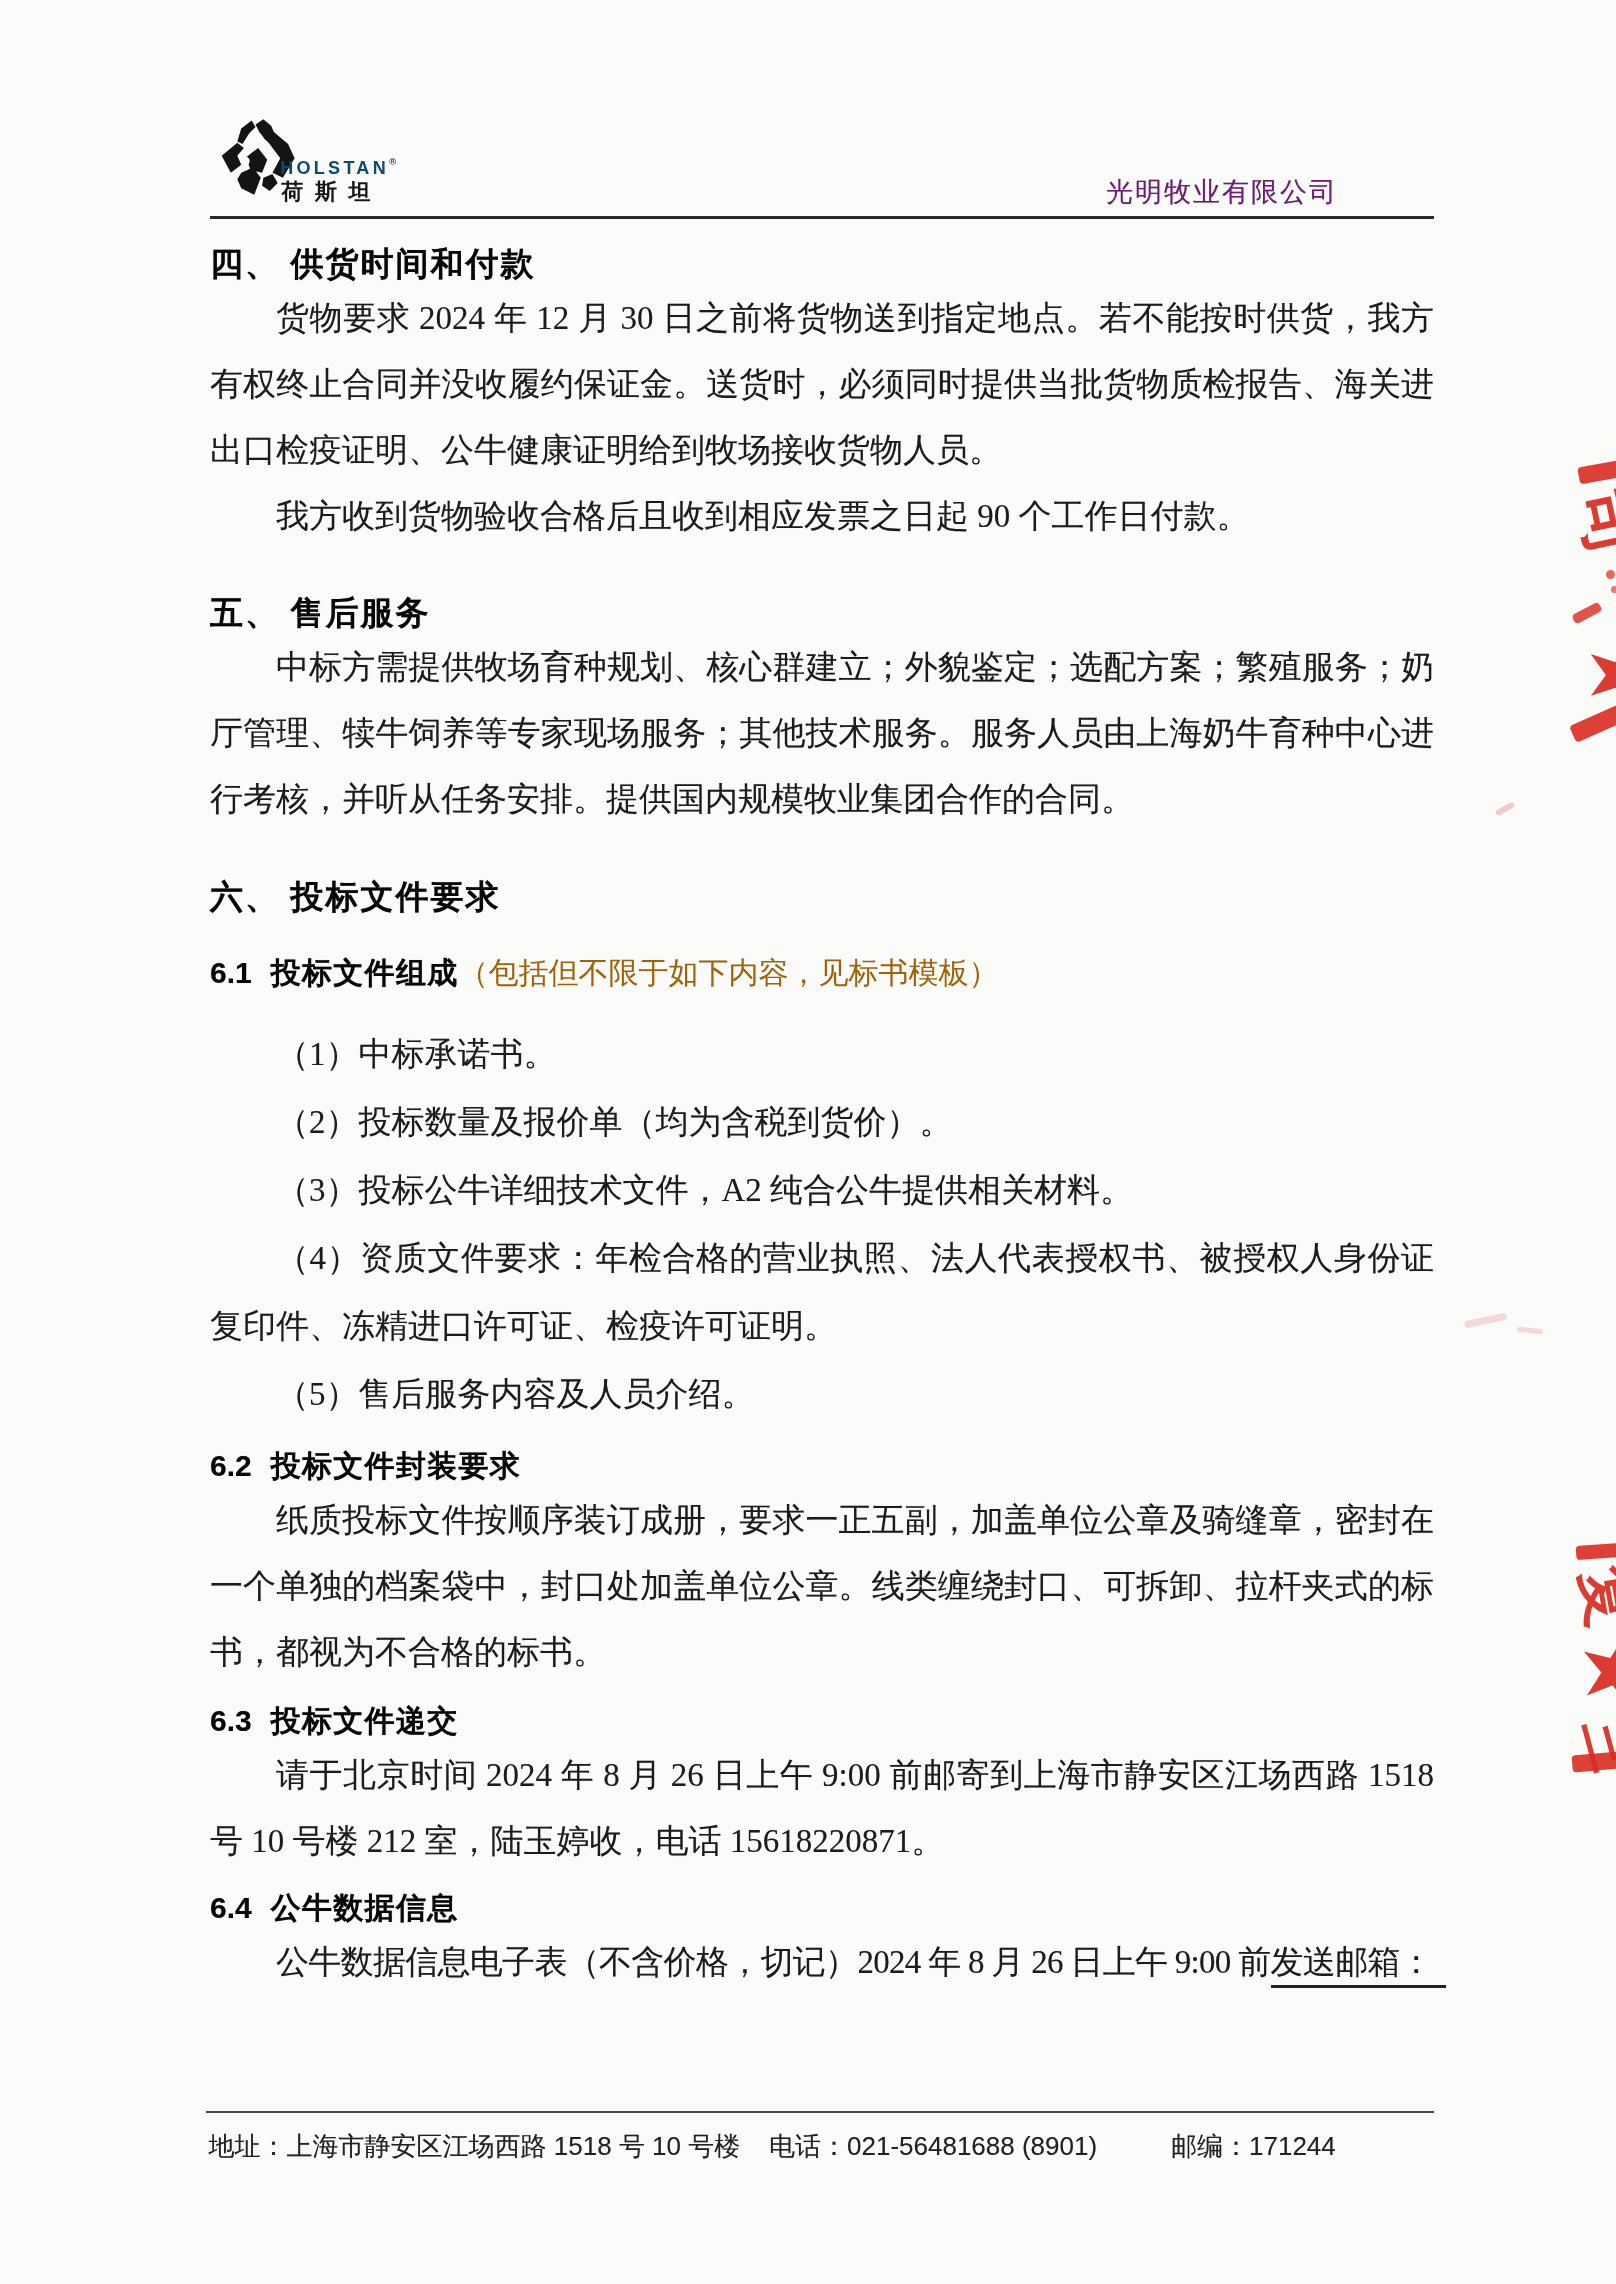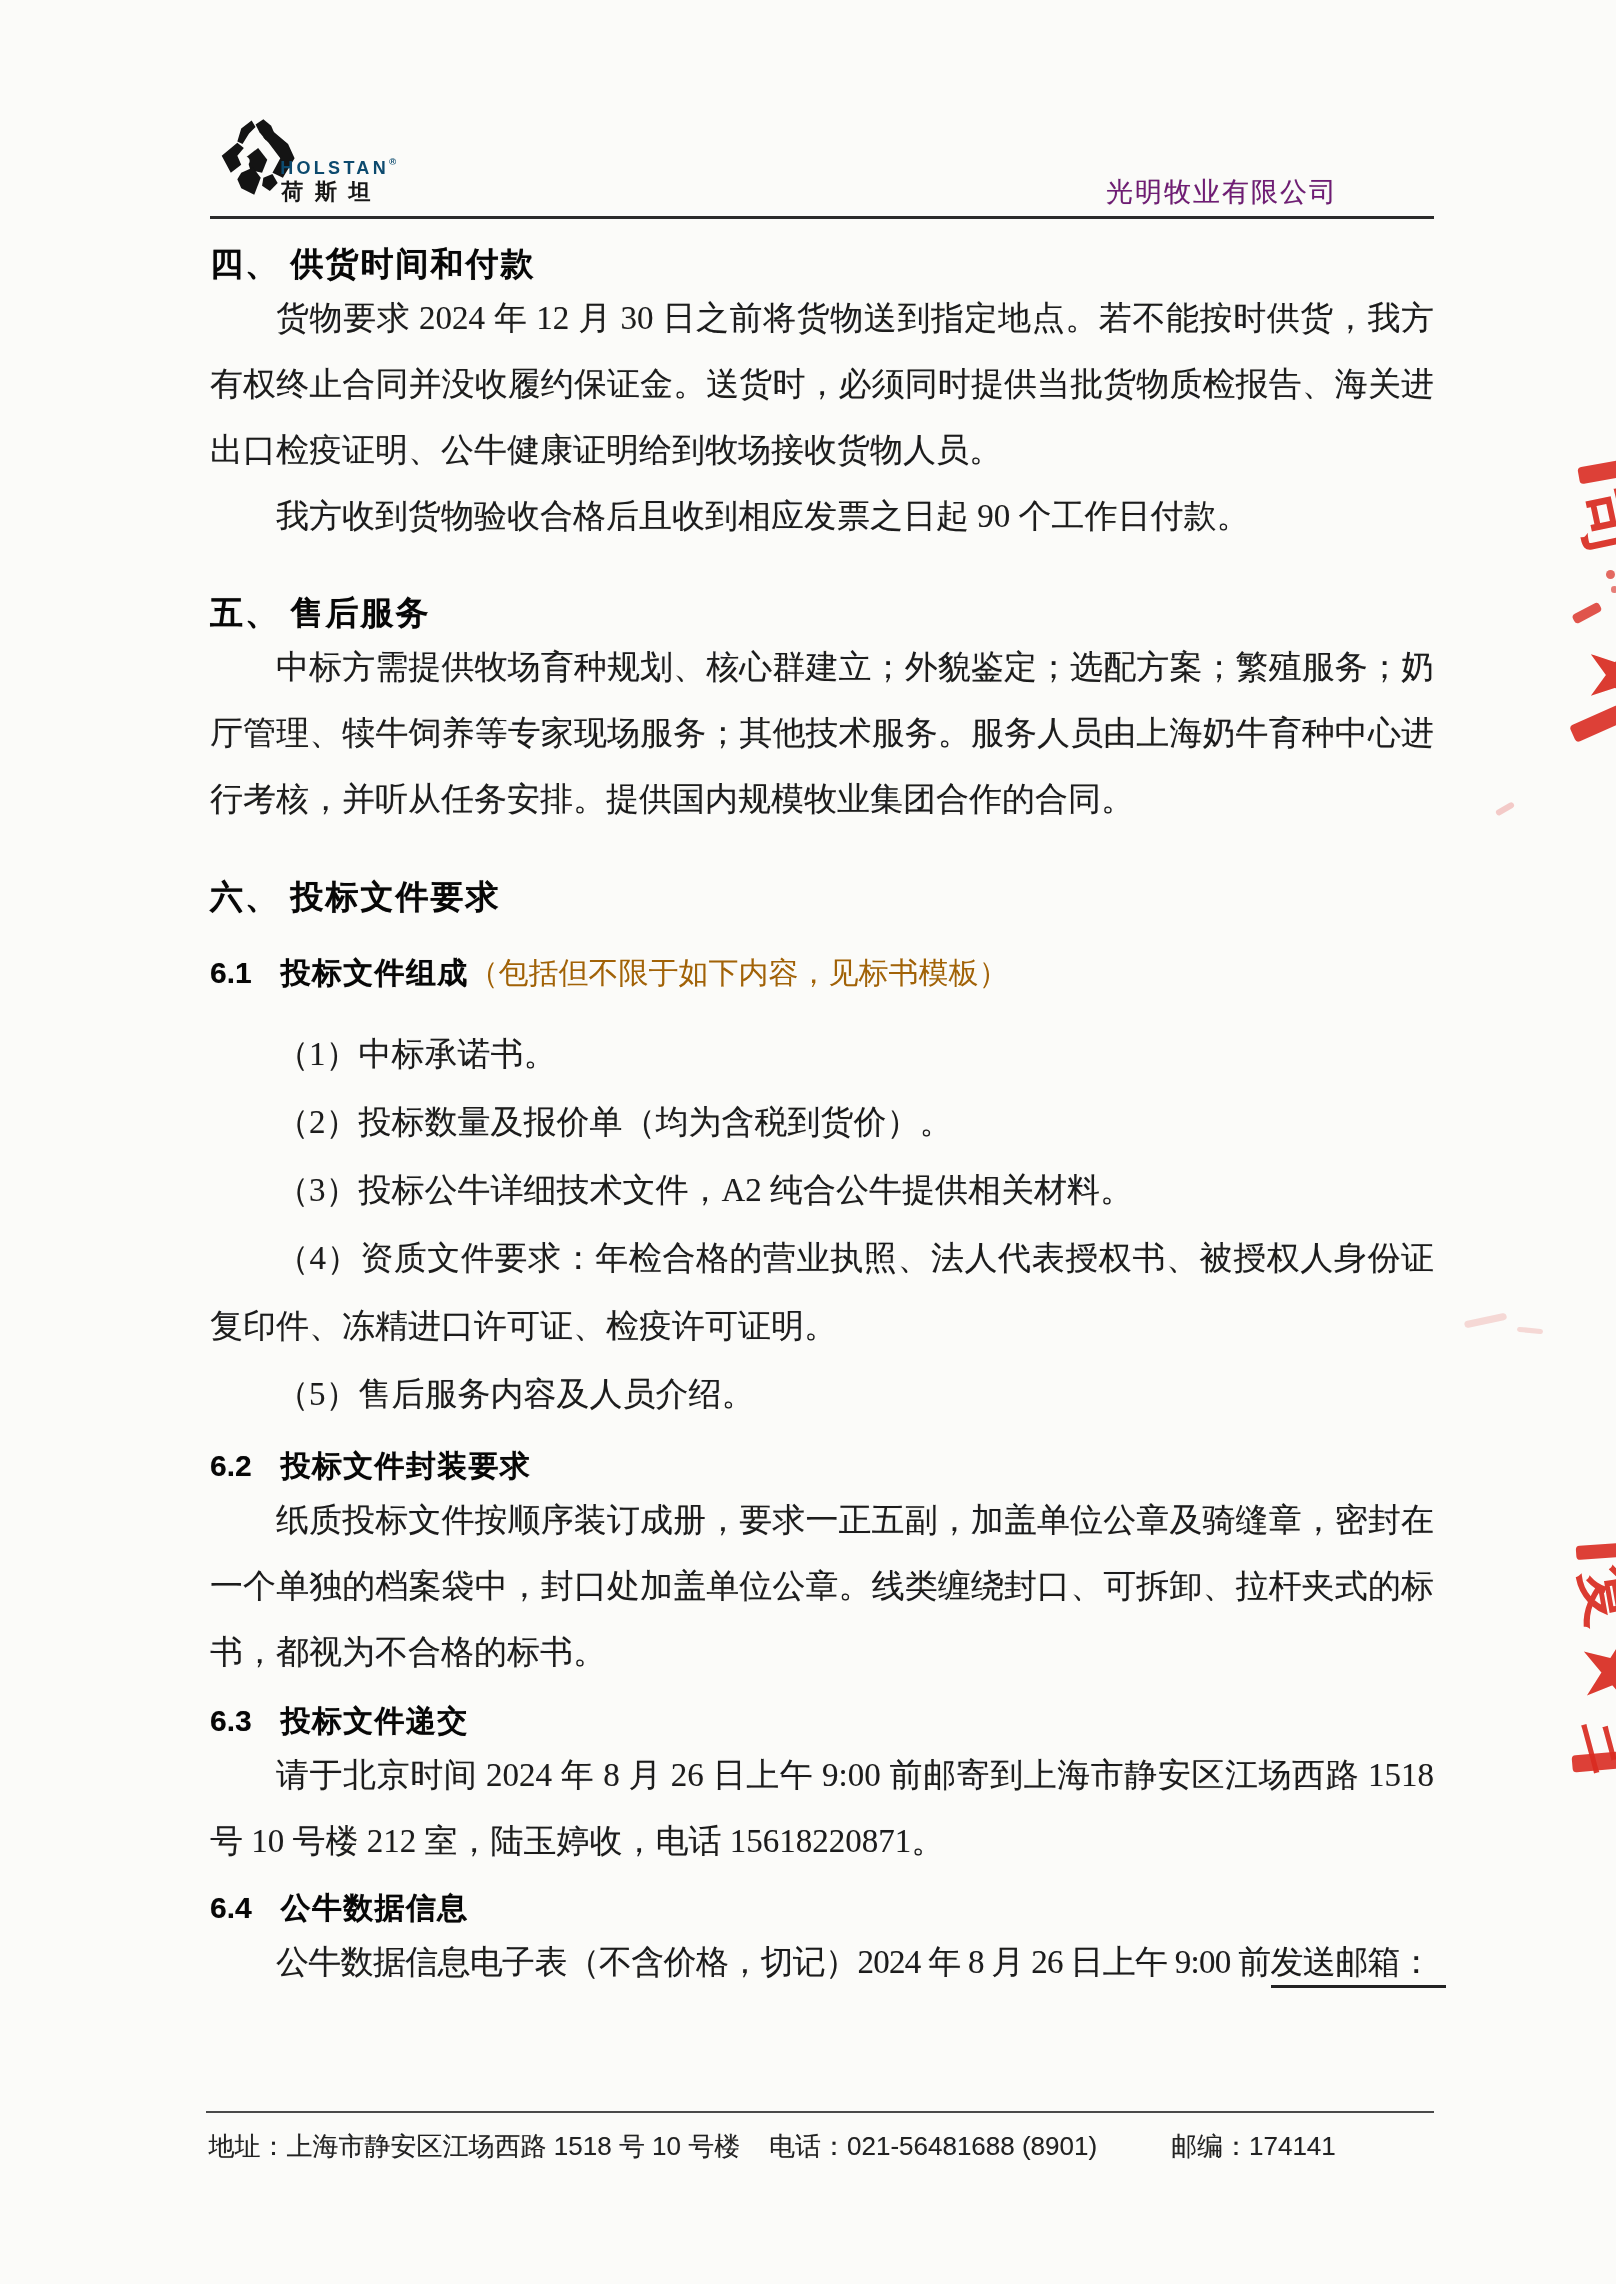--- a/index.html
+++ b/index.html
@@ -27,21 +27,21 @@
     text-shadow:0 0 0.7px rgba(0,0,0,.35);}
   
   .content{position:absolute;left:210px;top:0;width:1224px;}
   .h-main{margin:0;font-family:"Liberation Sans","DejaVu Sans",sans-serif;
     font-weight:900;font-size:33px;line-height:43px;color:#070707;
     letter-spacing:2px;text-shadow:0 0 0.7px rgba(0,0,0,.5);}
   .h-main .no{margin-right:10.4px;}
   .h-sub{margin:0;font-family:"Liberation Sans","DejaVu Sans",sans-serif;
     font-weight:900;font-size:30px;line-height:43px;color:#070707;
     letter-spacing:1.3px;text-shadow:0 0 0.7px rgba(0,0,0,.45);}
-  .h-sub .no{margin-right:29px;letter-spacing:0;}
+  .h-sub .no{margin-right:19px;letter-spacing:0;}
   .h-sub .note{font-family:Liberation Serif, serif;
     font-weight:400;font-size:30px;letter-spacing:0;color:#a16207;text-shadow:none;}
   p.body{margin:0;font-size:33px;line-height:66px;text-align:justify;
     text-indent:2em;color:#1c1c1c;text-shadow:0 0 0.7px rgba(0,0,0,.28);}
   p.item{line-height:68px;}
   .mt-sec4{margin-top:242px;}
   .mt-p1{margin-top:14.3px;}
   .mt-sec5{margin-top:42px;}
   .mt-p5{margin-top:14.3px;}
   .mt-sec6{margin-top:43px;}
@@ -143,21 +143,21 @@
 
     <h3 class="h-sub mt-64"><span class="no">6.4</span><span>公牛数据信息</span></h3>
     <p class="body nowrap mt-p64"><span>公牛数据信息电子表（不含价格，切记）2024 年 8 月 26 日上午 9:00 前</span><span class="u-line">发送邮箱：</span></p>
 
   </div>
 
   <div class="footer">
     <div class="footer-row">
       <span class="grp addr"><span>地址：</span><span>上海市静安区江场西路 1518 号 10 号楼</span></span>
       <span class="grp tel"><span>电话：</span><span>021-56481688 (8901)</span></span>
-      <span class="grp zip"><span>邮编：</span><span>174141</span></span>
+      <span class="grp zip"><span>邮编：</span><span>171244</span></span>
     </div>
   </div>
 
   <div class="stamp st-up">
     <i class="bar b1"></i>
     <span class="ch c1">司</span>
     <span class="d1"></span>
     <span class="d2"></span>
     <i class="bar b2"></i>
     <span class="ch star1">★</span>

